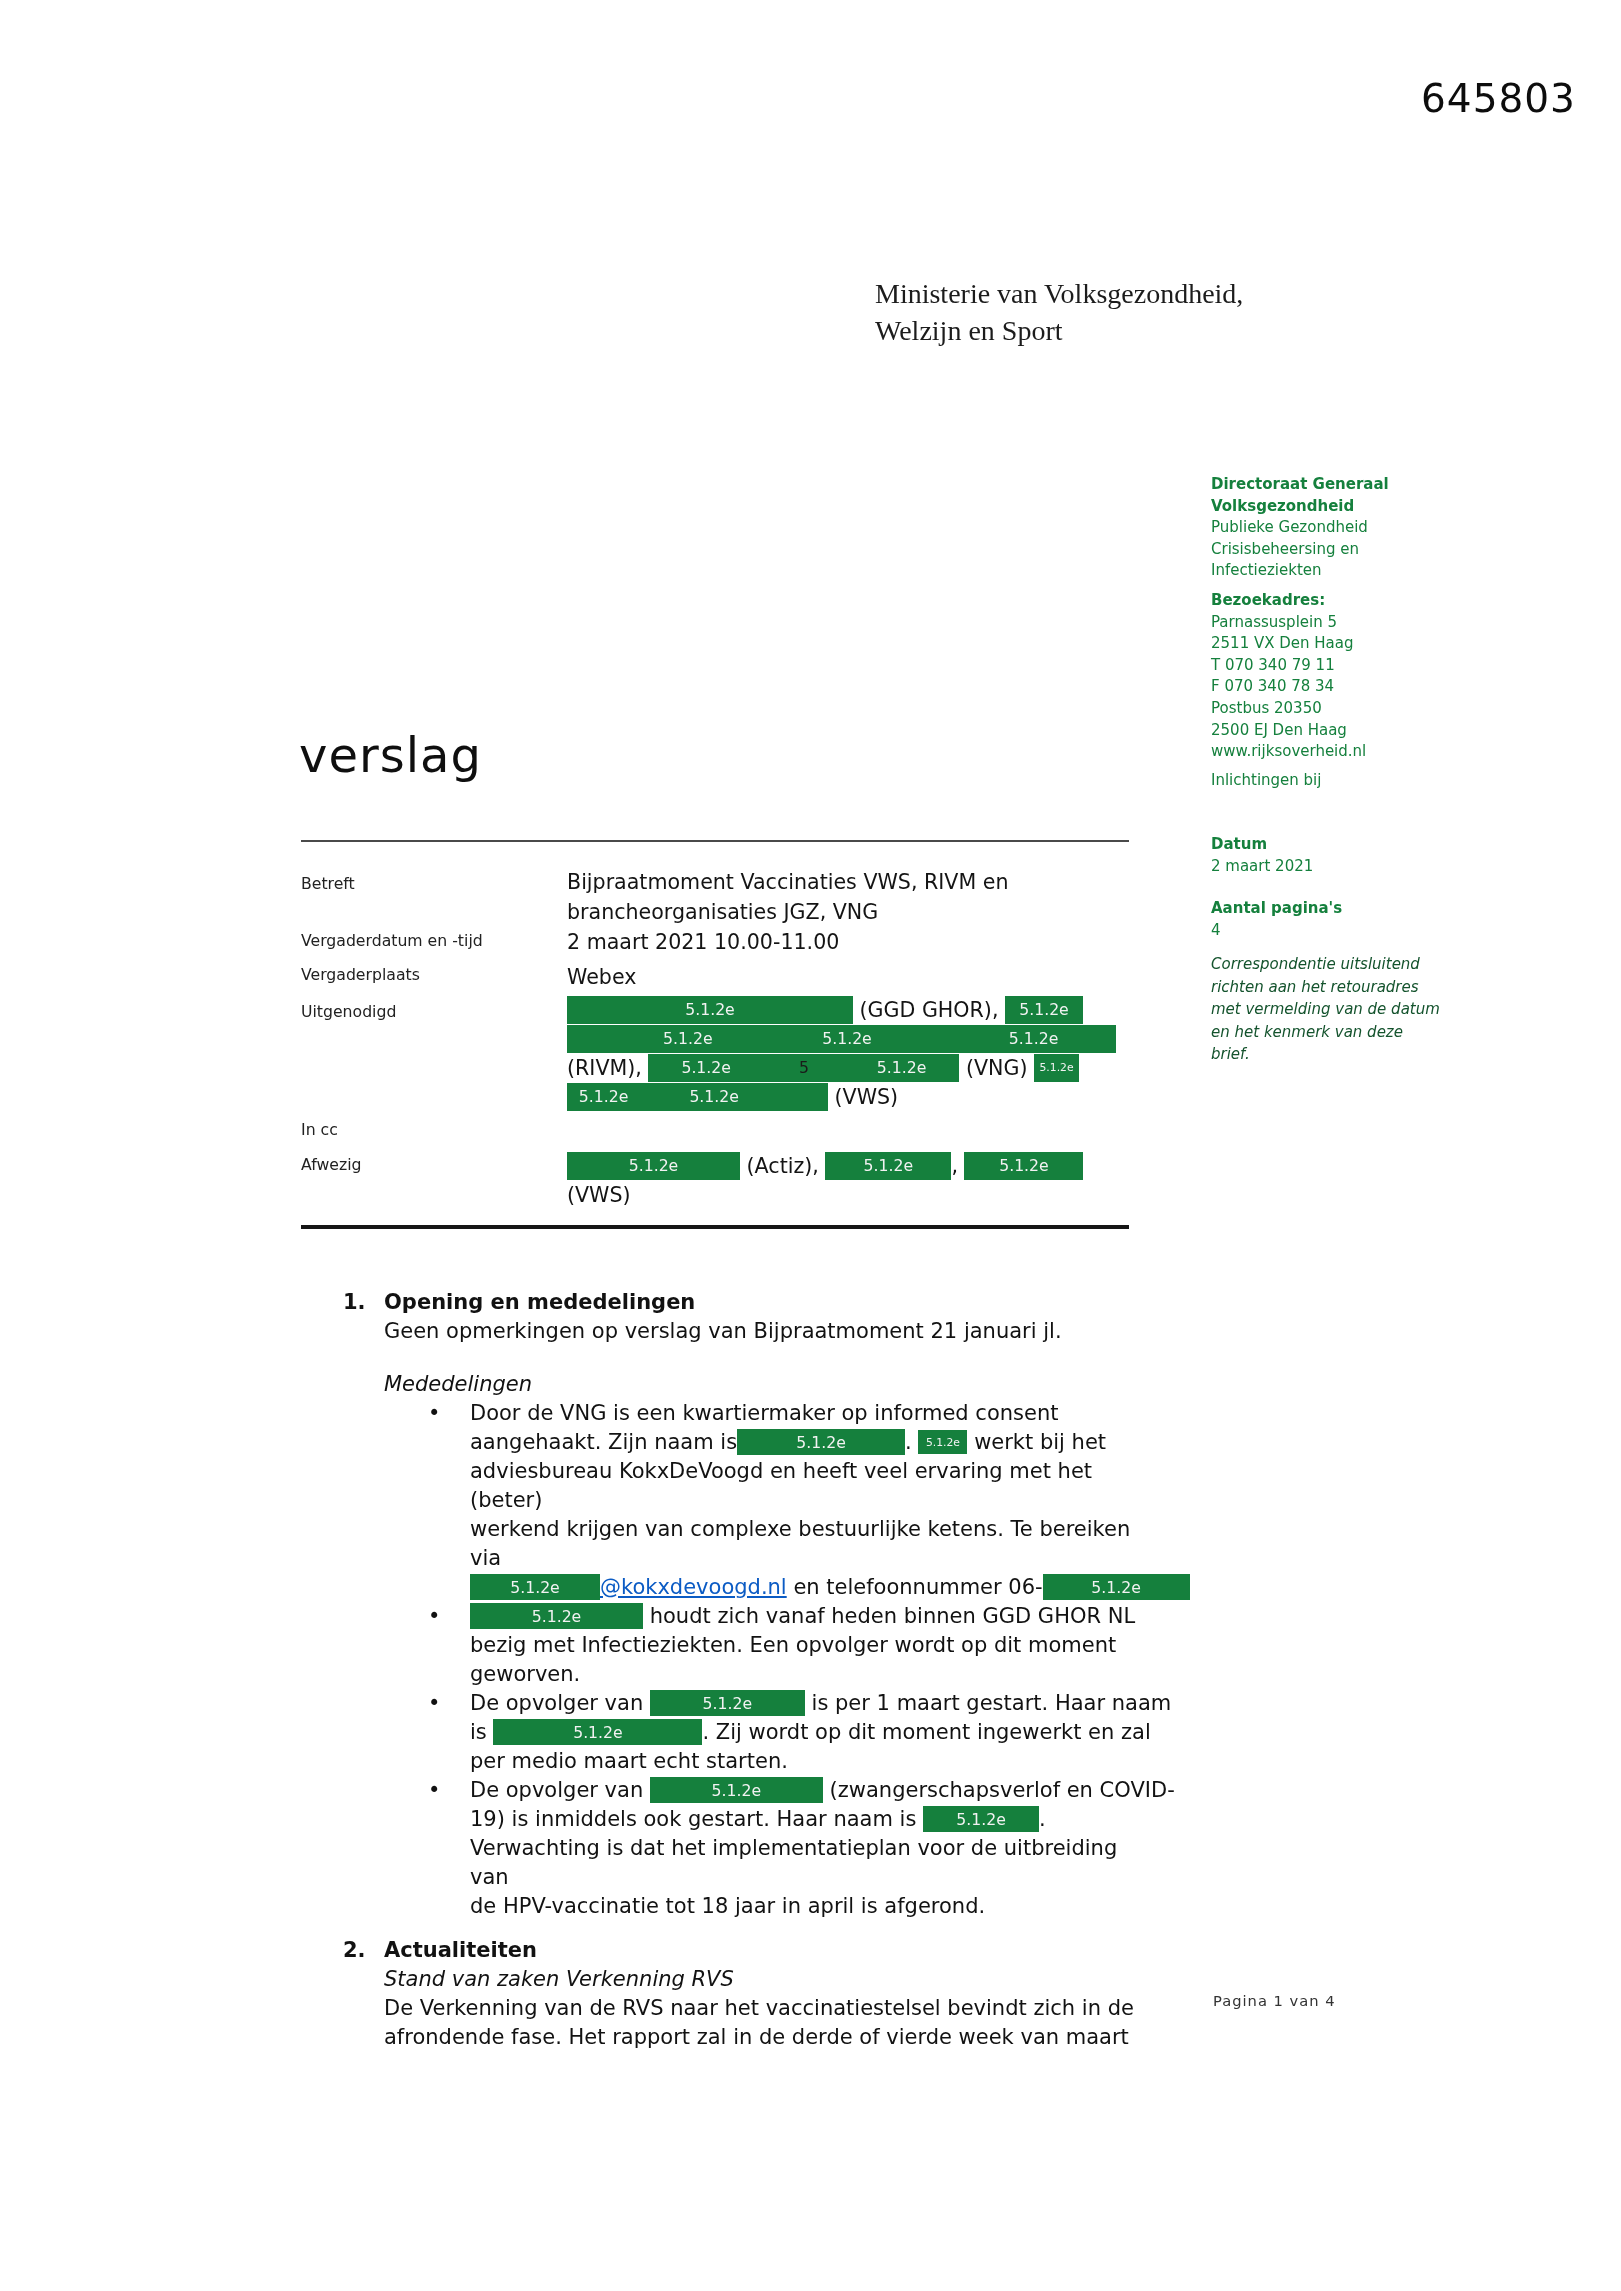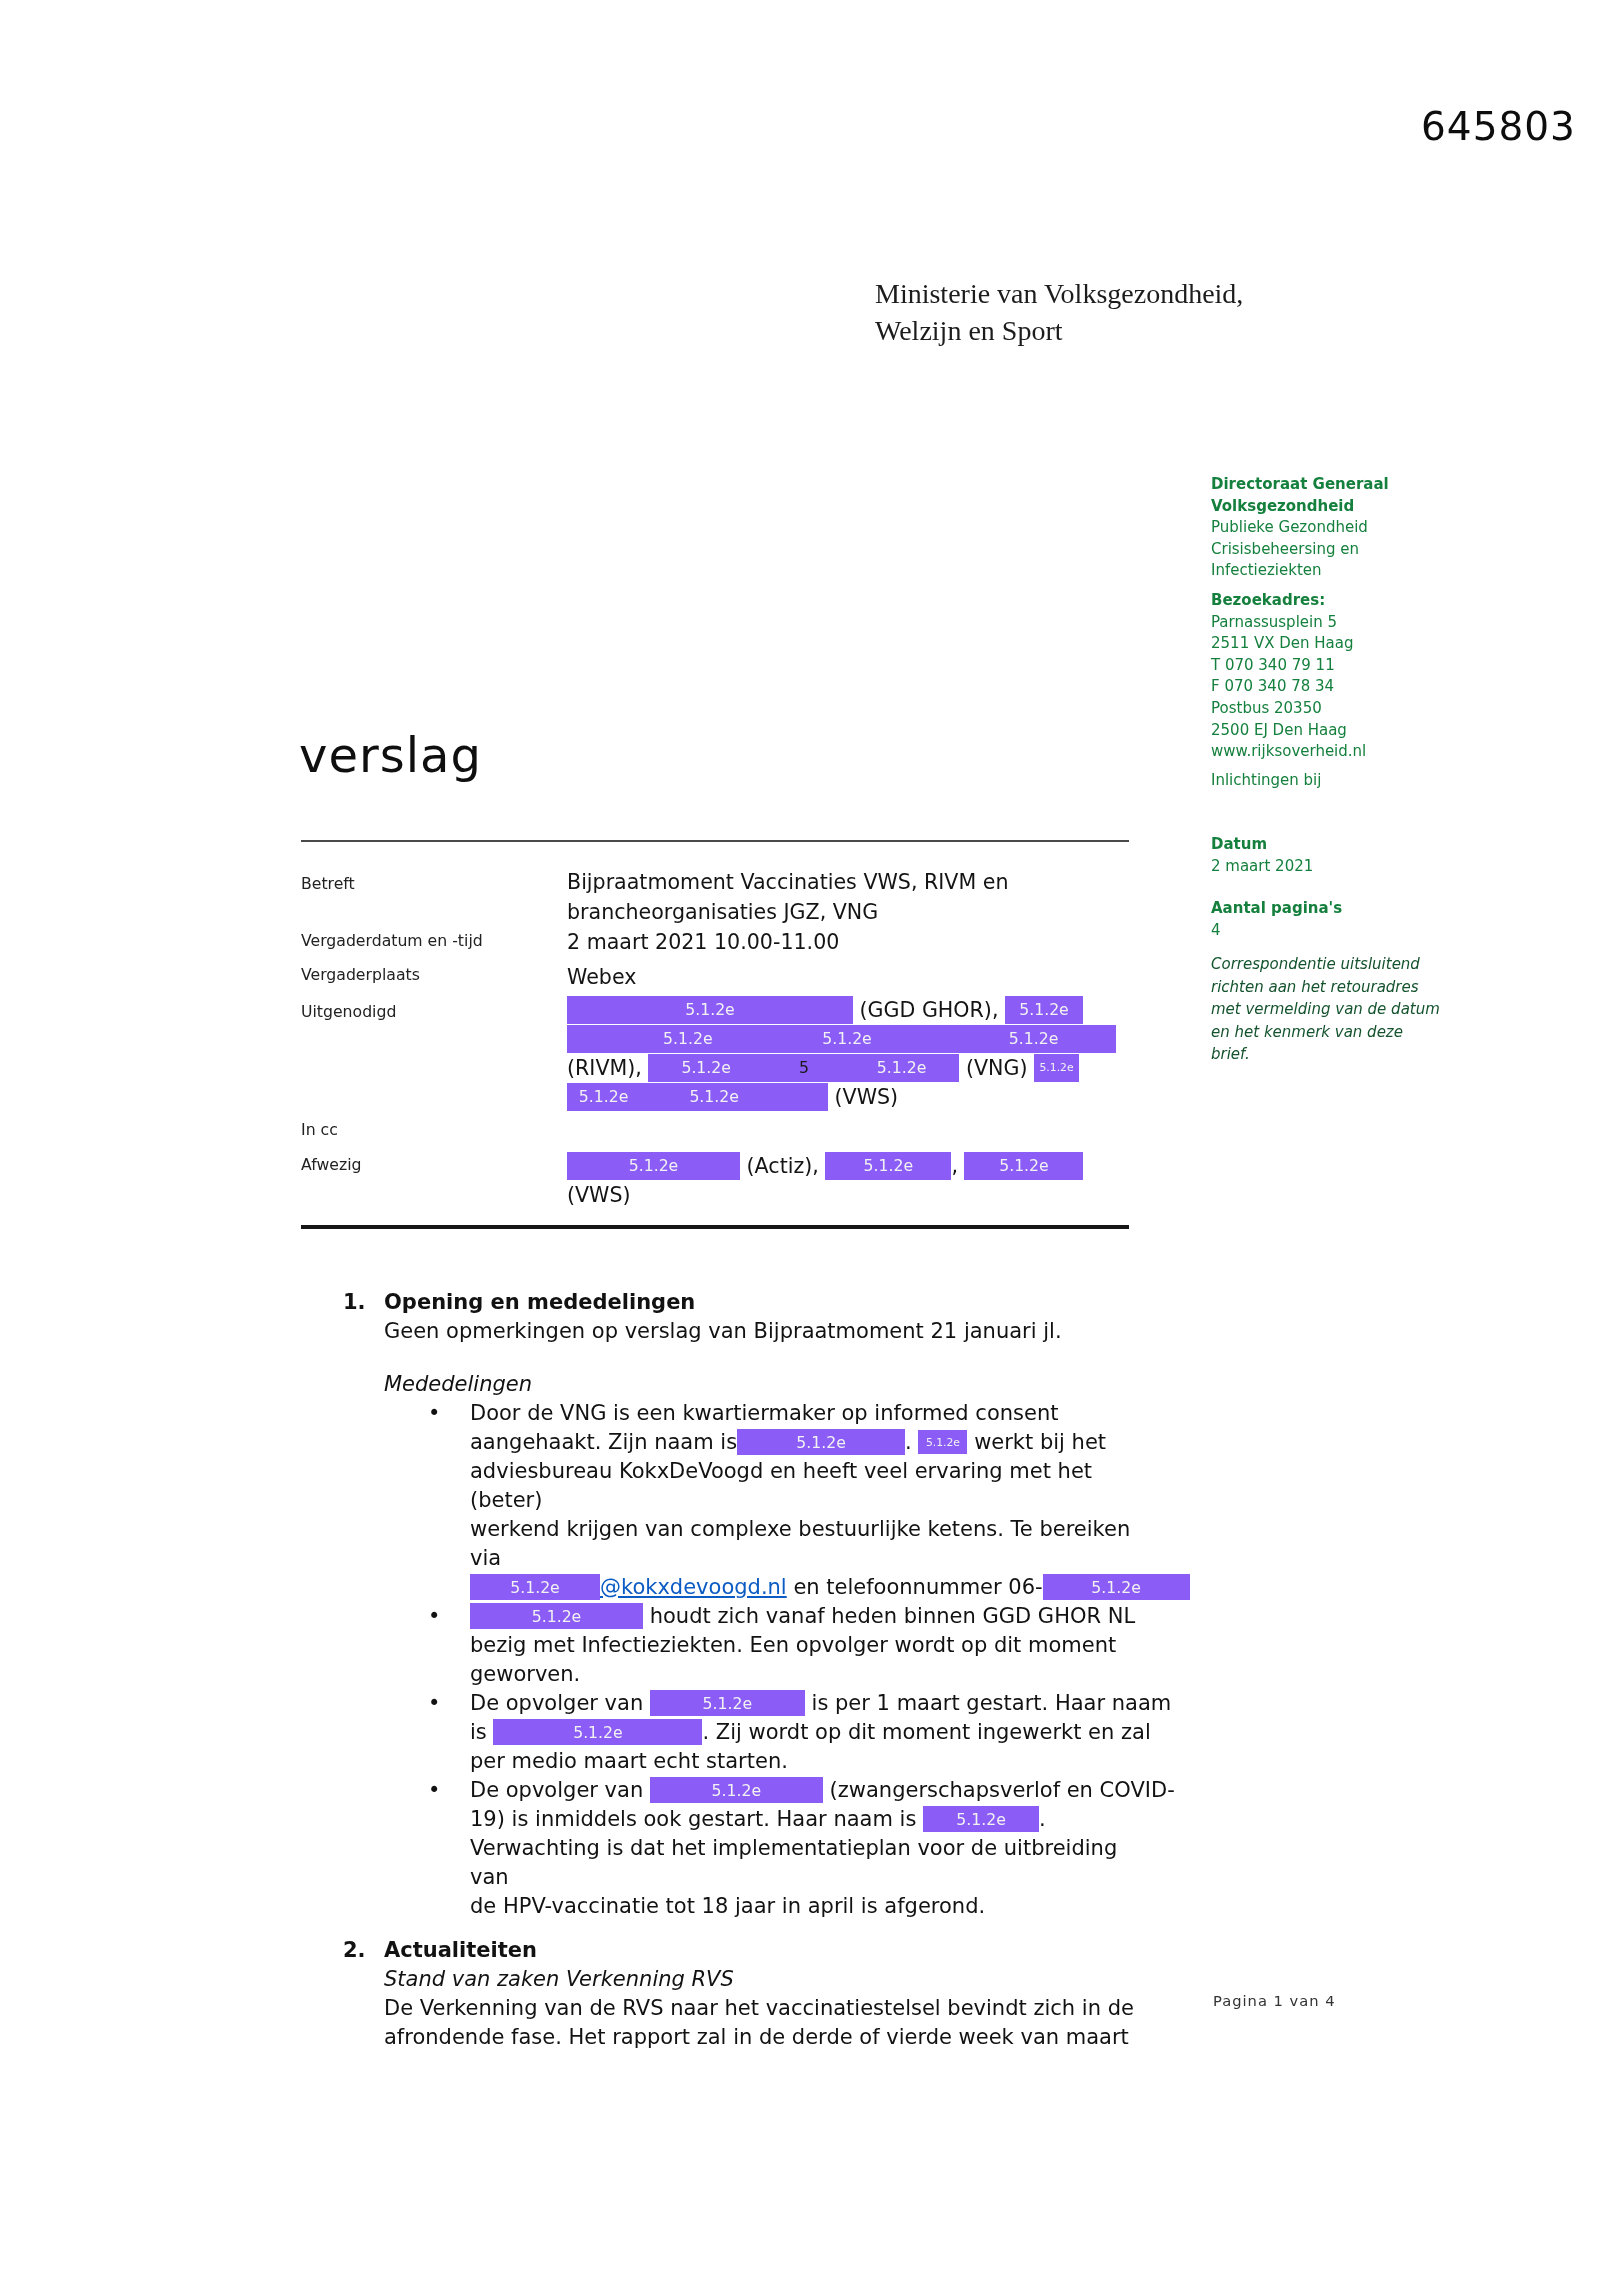--- a/index.html
+++ b/index.html
@@ -3,42 +3,42 @@
 <meta charset="utf-8">
 <style>
   * { margin:0; padding:0; box-sizing:border-box; }
   html,body { background:#ffffff; }
   #page {
     position:relative; width:1621px; height:2292px; background:#ffffff;
     font-family:"DejaVu Sans","Liberation Sans",sans-serif; color:#1a1a1a; overflow:hidden;
   }
   .abs { position:absolute; }
   
-  #doc-number { left:1421px; top:76px; font-size:39px; letter-spacing:1px; color:#0d0d0d;margin-top:28px; }
+  #doc-number { left:1421px; top:76px; font-size:39px; letter-spacing:1px; color:#0d0d0d; }
   #ministry { left:875px; top:275px; font-family:"Liberation Serif","DejaVu Serif",serif; font-size:28px; line-height:37px; color:#1c1c1c; }
   
   .side { left:1211px; width:245px; font-size:15px; line-height:21.6px; color:#15803d; }
   .side .b { font-weight:bold; }
   #side-org { top:474px; }
   #side-addr { top:590px; }
   #side-inq { top:770px; }
   #side-datum { top:834px; }
   #side-pages { top:898px; }
   #side-note { top:953px; font-style:italic; line-height:22.5px; color:#14532d; }
   
   #verslag-title { left:299px; top:727px; font-size:48px; color:#0f0f0f; letter-spacing:1px; }
   #rule-thin { left:301px; top:840px; width:828px; height:2px; background:#4a4a4a; }
   #rule-thick { left:301px; top:1225px; width:828px; height:3.9px; background:#161616; }
   
   .dlabel { left:301px; font-size:15.7px; color:#222; }
   .dvalue { left:567px; font-size:20.6px; line-height:30px; color:#141414; }
   
   .bar {
     display:inline-flex; align-items:center; justify-content:center;
-    background:#8b5cf6; color:#f2f2f2; height:25.5px; font-size:15.7px;
+    background:#15803d; color:#f2f2f2; height:25.5px; font-size:15.7px;
     flex:none; vertical-align:middle;
   }
   .bar.sm { font-size:10.8px; height:23.5px; }
   .rrow { display:flex; align-items:center; height:29px; white-space:pre; }
   .rblock .bar { height:28px; }
   .t { white-space:pre; }
   .wbar { position:relative; }
   .wbar span { position:absolute; top:50%; transform:translate(-50%,-50%); }
   .dark5 { color:#1a1a1a; }
   

